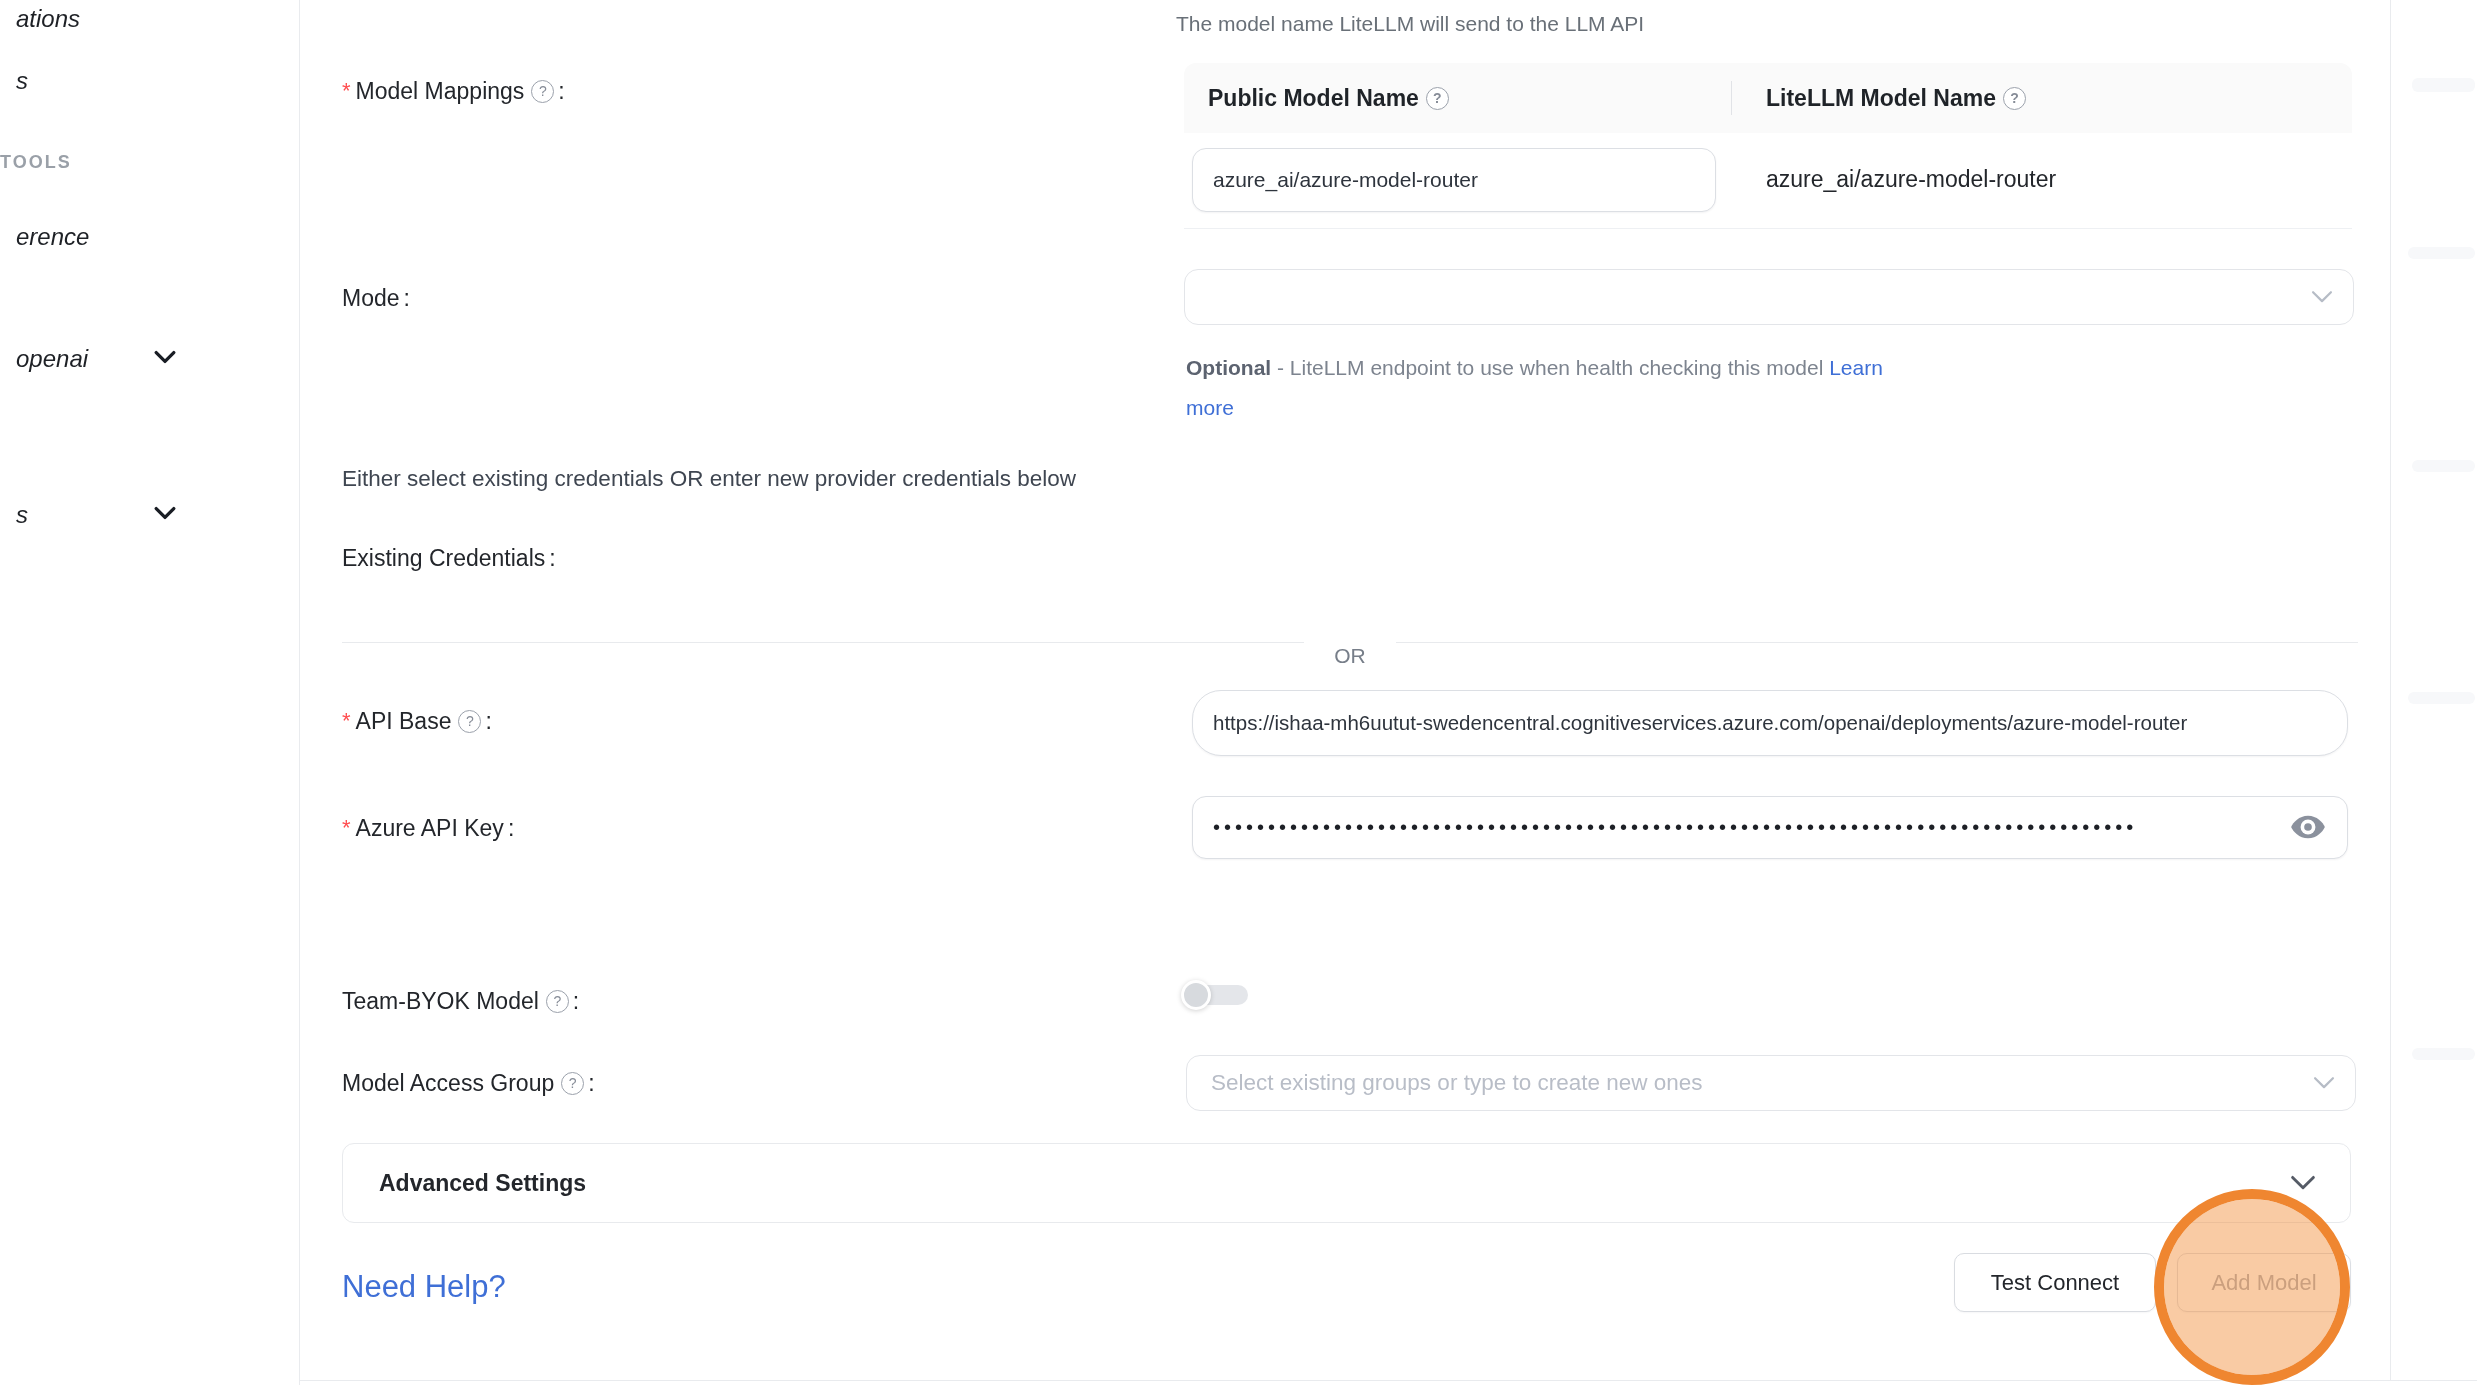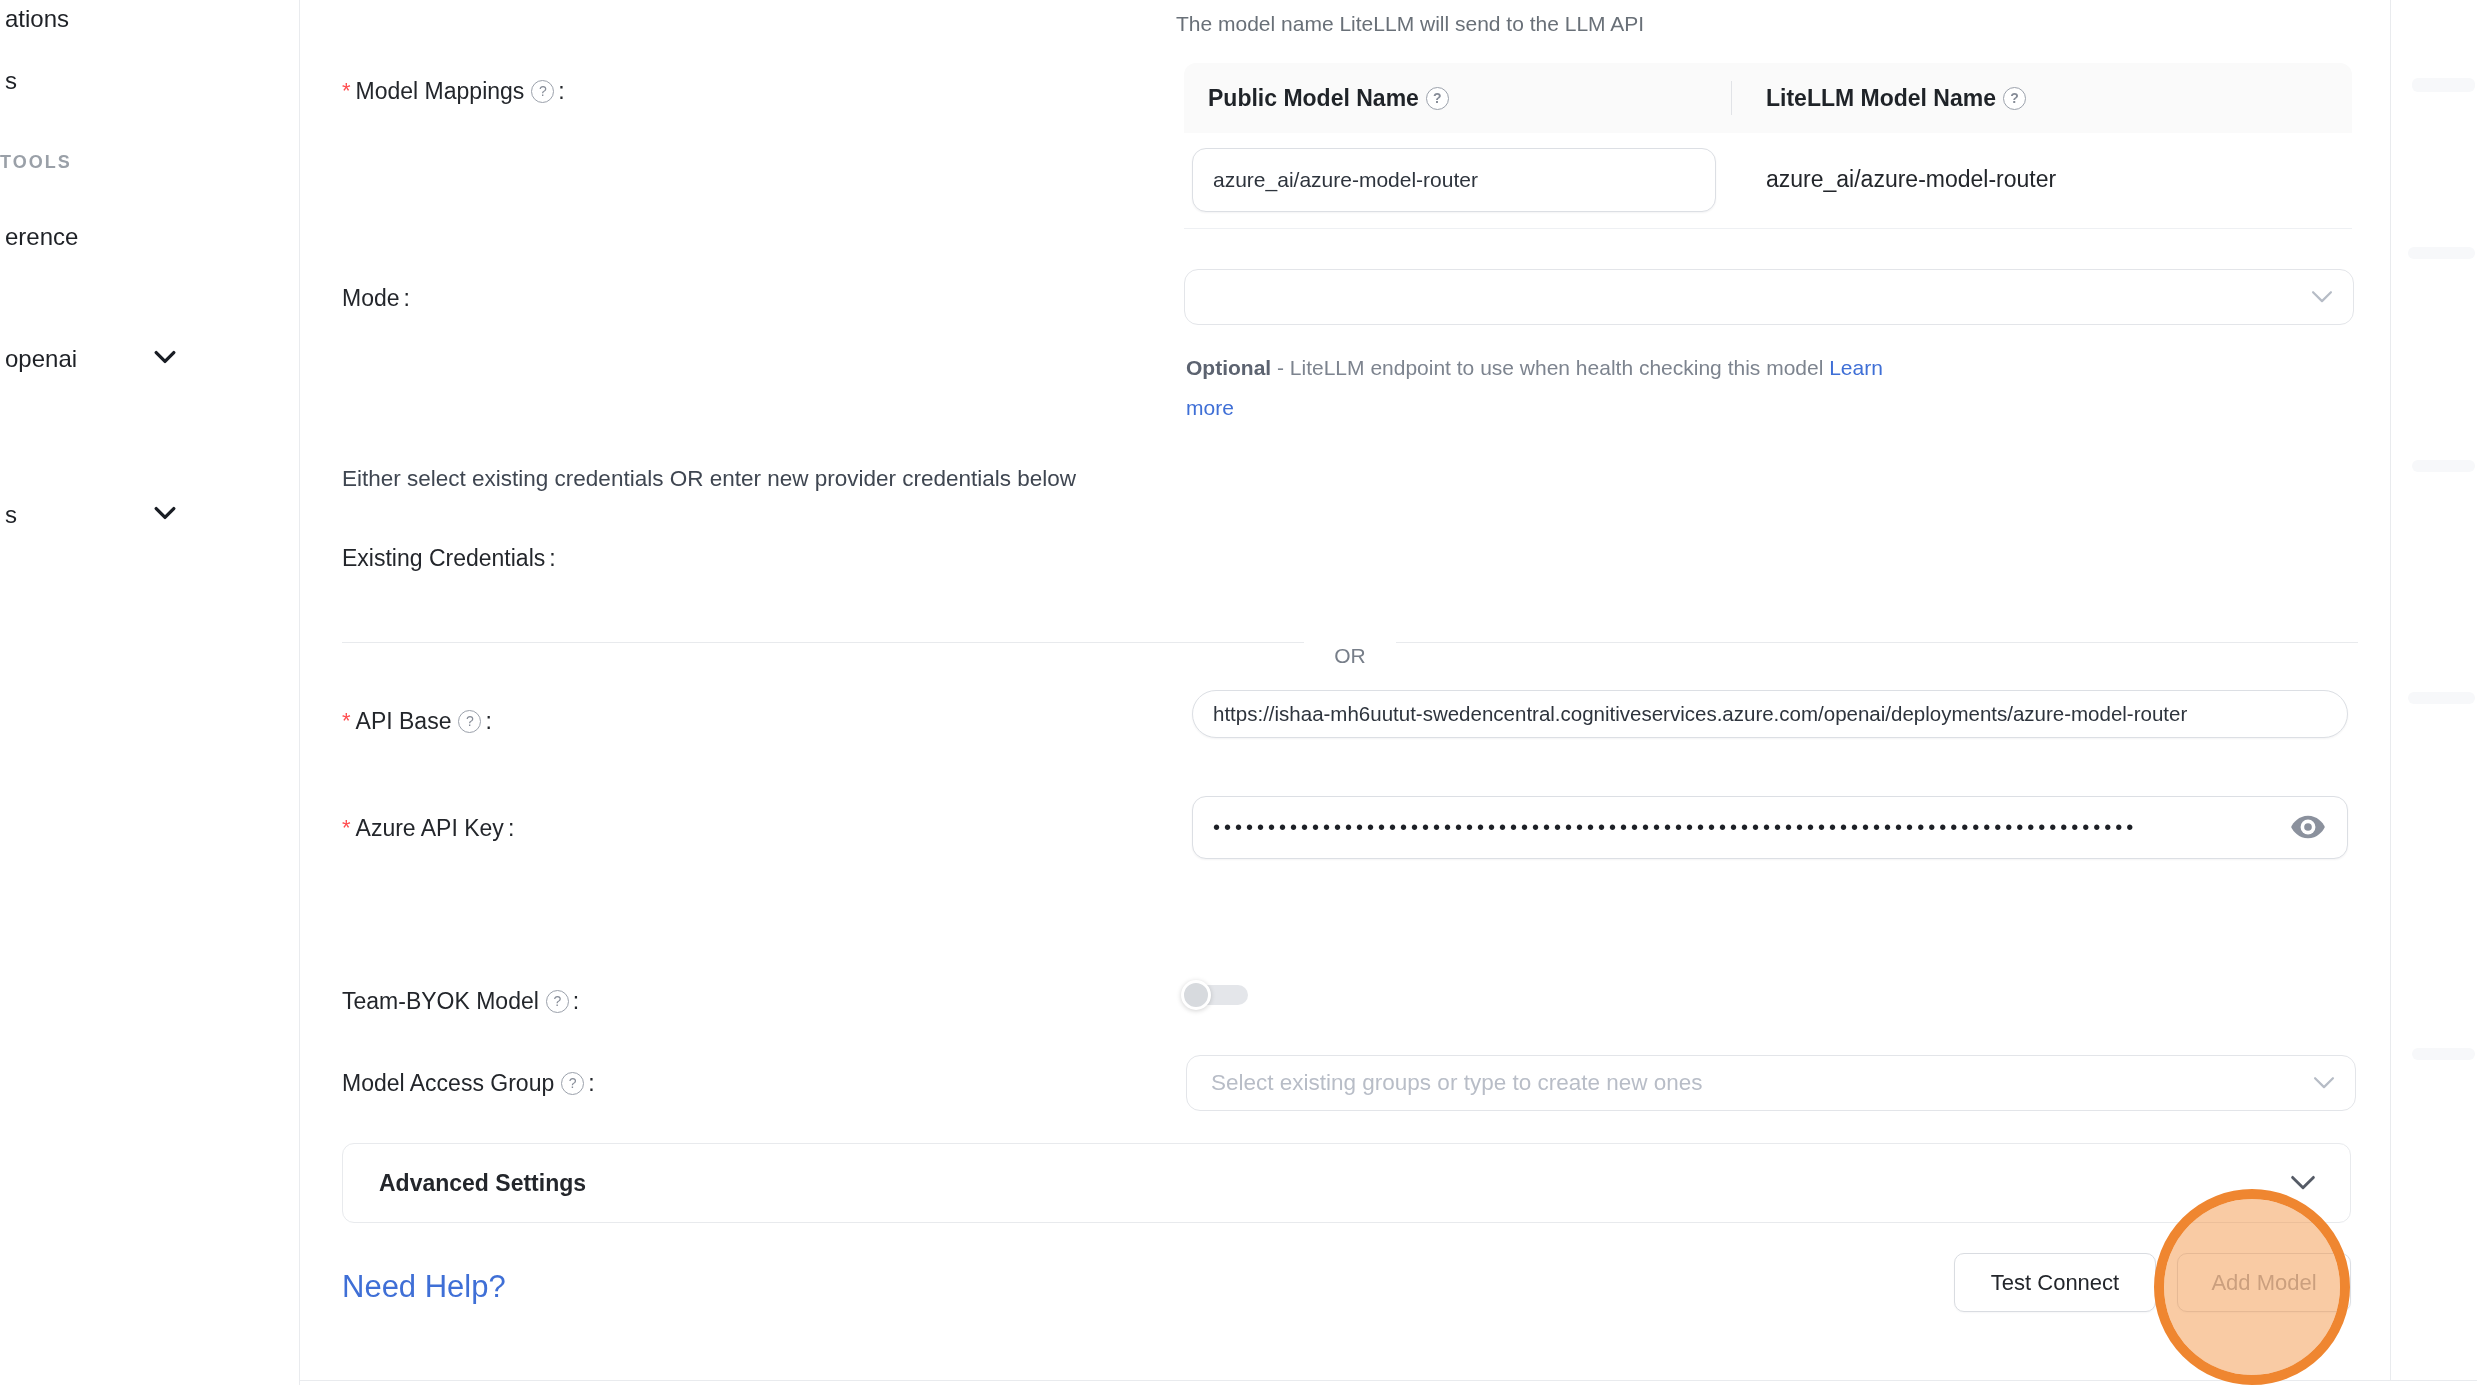--- a/index.html
+++ b/index.html
@@ -4,21 +4,21 @@
 <style>
   html,body{margin:0;padding:0;background:#ffffff;}
   *{box-sizing:border-box;}
   #screen{
     position:relative;width:2477px;height:1385px;overflow:hidden;background:#fff;
     font-family:"Liberation Sans", sans-serif;color:#23262b;
   }
   .abs{position:absolute;}
   
   #sidebar{position:absolute;left:0;top:0;width:300px;height:1385px;background:#fff;border-right:1px solid #e9ebee;}
-  .side-item{position:absolute;left:5px;font-size:24px;color:#1e2126;display:flex;align-items:center;height:30px;cursor:pointer;}
+  .side-item{position:absolute;left:16px;font-size:24px;color:#1e2126;display:flex;align-items:center;height:30px;cursor:pointer;font-style:italic;}
   .side-section{position:absolute;left:0;font-size:18px;font-weight:600;letter-spacing:2px;color:#9aa0a8;height:24px;display:flex;align-items:center;}
   .side-chevron{position:absolute;width:22px;height:14px;}
   
   .flabel{position:absolute;left:342px;display:flex;align-items:center;font-size:23px;color:#23262b;height:30px;white-space:nowrap;}
   .req{color:#ff4d4f;margin-right:5px;font-size:22px;line-height:1;}
   .qicon{display:inline-flex;align-items:center;justify-content:center;width:23px;height:23px;border:1.5px solid #9ba1ab;border-radius:50%;
          font-size:14px;color:#868c97;margin-left:7px;flex:0 0 auto;background:#fff;cursor:pointer;}
   .colon{margin-left:4px;color:#23262b;}
   .hint{color:#697078;font-size:21px;}
   .select{position:absolute;background:#fff;border:1px solid #e3e5e9;border-radius:14px;display:flex;align-items:center;
@@ -147,21 +147,21 @@
     <div class="dtext" style="font-size:21px;color:#777e89;margin-top:28px;">OR</div>
     <div class="line"></div>
   </div>
 
   <div class="flabel" style="top:706px;">
     <span class="req">*</span>
     <span>API Base</span>
     <span class="qicon">?</span>
     <span class="colon">:</span>
   </div>
-  <input class="tinput nowrapclip" style="left: 1192px; top: 690px; width: 1156px; height: 48px; font-size: 20.5px; border-radius: 29px;" type="text" value="https://ishaa-mh6uutut-swedencentral.cognitiveservices.azure.com/openai/deployments/azure-model-router">
+  <input class="tinput nowrapclip" style="left: 1192px; top: 690px; width: 1156px; height: 66px; font-size: 20.5px; border-radius: 29px;" type="text" value="https://ishaa-mh6uutut-swedencentral.cognitiveservices.azure.com/openai/deployments/azure-model-router">
 
   <div class="flabel" style="top:813px;">
     <span class="req">*</span>
     <span>Azure API Key</span>
     <span class="colon">:</span>
   </div>
   <input class="tinput nowrapclip" style="left: 1192px; top: 796px; width: 1156px; height: 63px; font-size: 20px; letter-spacing: 4px; color: rgb(29, 32, 38); padding-right: 90px;" type="text" value="••••••••••••••••••••••••••••••••••••••••••••••••••••••••••••••••••••••••••••••••••••">
   <svg class="eye-btn" viewBox="0 0 32 28">
     <path d="M16 4 C8 4 2.8 10 1 14 C2.8 18 8 24 16 24 C24 24 29.2 18 31 14 C29.2 10 24 4 16 4 Z" fill="#8b919d"></path>
     <circle cx="16" cy="14" r="6.6" fill="#ffffff"></circle>

